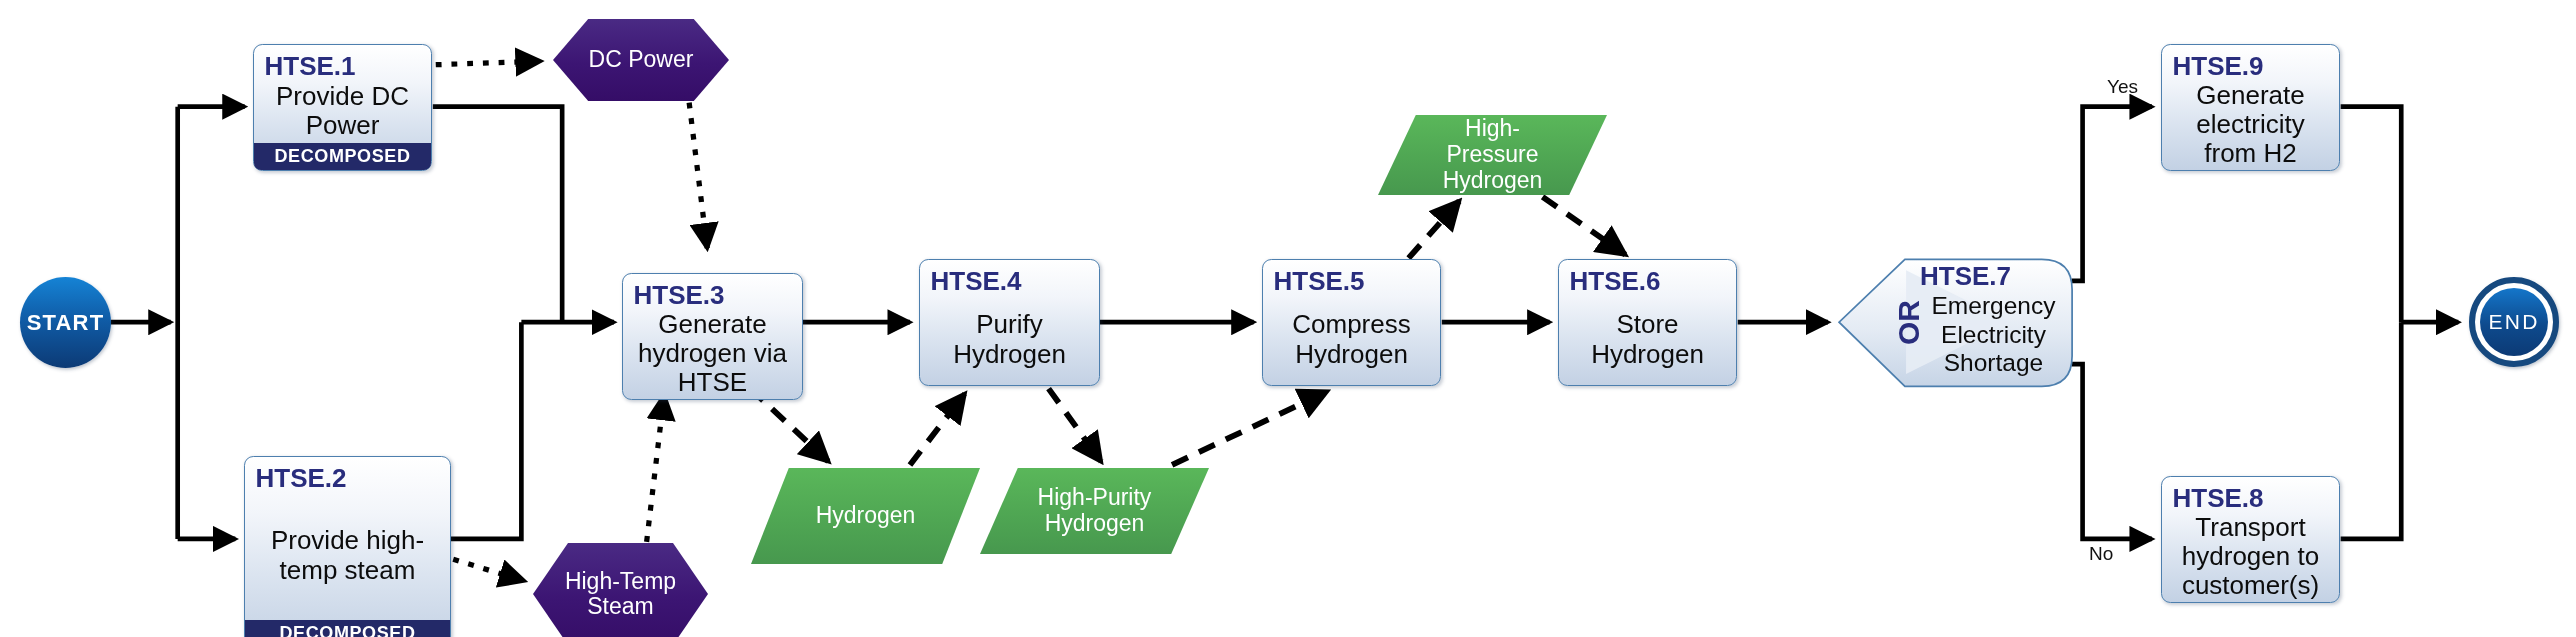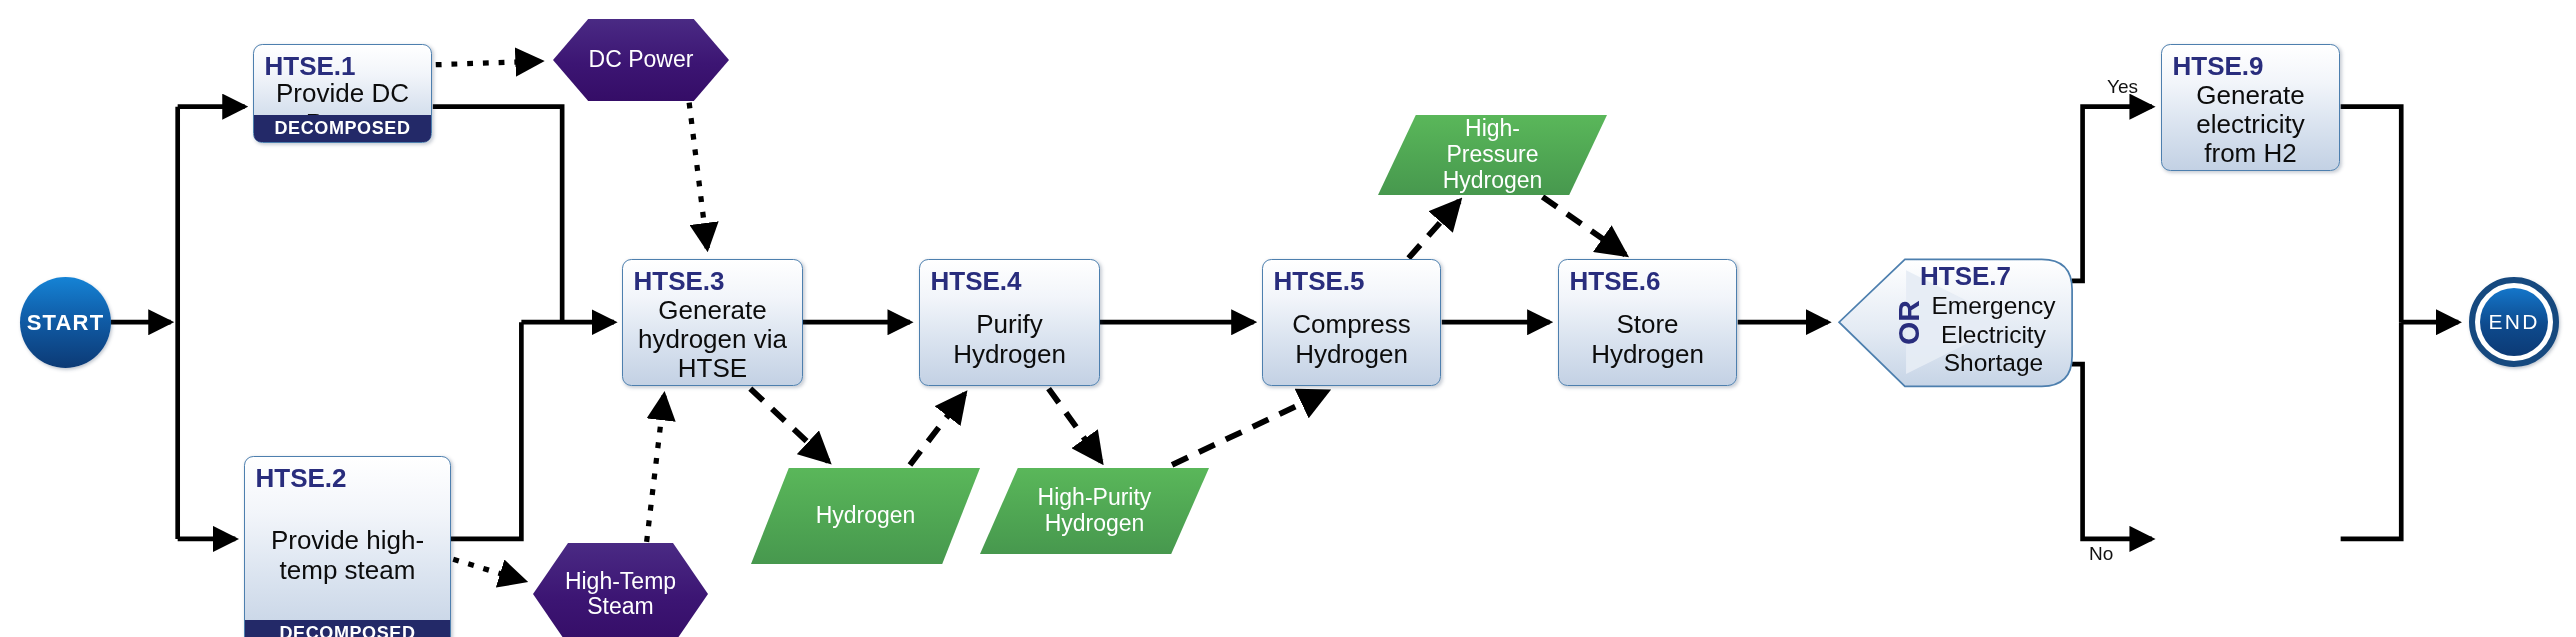--- a/index.html
+++ b/index.html
@@ -111,33 +111,33 @@
   <div class="node circle-node" style="left:20px;top:277px;width:91px;height:91px;">
     <span>START</span>
   </div>
 
   <div class="node end-outer" style="left:2469px;top:277px;width:90px;height:90px;">
     <div class="end-inner">
       <span>END</span>
     </div>
   </div>
 
-  <div class="node pbox hasbadge" style="left:253px;top:44px;width:179px;height:99px;">
+  <div class="node pbox hasbadge" style="left:253px;top:44px;width:179px;height:127px;">
     <div class="pid">HTSE.1</div>
     <div class="ptext">Provide DC Power</div>
     <div class="badge">DECOMPOSED</div>
   </div>
 
   <div class="node pbox hasbadge" style="left:244px;top:456px;width:207px;height:192px;">
     <div class="pid">HTSE.2</div>
     <div class="ptext">Provide high-temp steam</div>
     <div class="badge">DECOMPOSED</div>
   </div>
 
-  <div class="node pbox" style="left:622px;top:259px;width:181px;height:127px;">
+  <div class="node pbox" style="left:622px;top:273px;width:181px;height:127px;">
     <div class="pid">HTSE.3</div>
     <div class="ptext">Generate hydrogen via HTSE</div>
   </div>
 
   <div class="node pbox" style="left:919px;top:259px;width:181px;height:127px;">
     <div class="pid">HTSE.4</div>
     <div class="ptext">Purify Hydrogen</div>
   </div>
 
   <div class="node pbox" style="left:1262px;top:259px;width:179px;height:127px;">
@@ -148,20 +148,24 @@
   <div class="node pbox" style="left:1558px;top:259px;width:179px;height:127px;">
     <div class="pid">HTSE.6</div>
     <div class="ptext">Store Hydrogen</div>
   </div>
 
   <div class="node pbox" style="left:2161px;top:44px;width:179px;height:127px;">
     <div class="pid">HTSE.9</div>
     <div class="ptext">Generate electricity from H2</div>
   </div>
 
+  <div class="node pbox" style="left:2161px;top:476px;width:179px;height:127px;">
+    <div class="pid">HTSE.8</div>
+    <div class="ptext">Transport hydrogen to customer(s)</div>
+  </div>
 
   <div class="node or-texts" style="left:1920px;top:263px;width:147px;height:118px;">
     <div class="pid">HTSE.7</div>
     <div class="ptext">Emergency Electricity Shortage</div>
   </div>
   <div class="node or-label" style="left:1867px;top:305px;width:82px;height:35px;">OR</div>
 
   <div class="node hexa" style="left:553px;top:19px;width:176px;height:82px;">
     <span>DC Power</span>
   </div>

